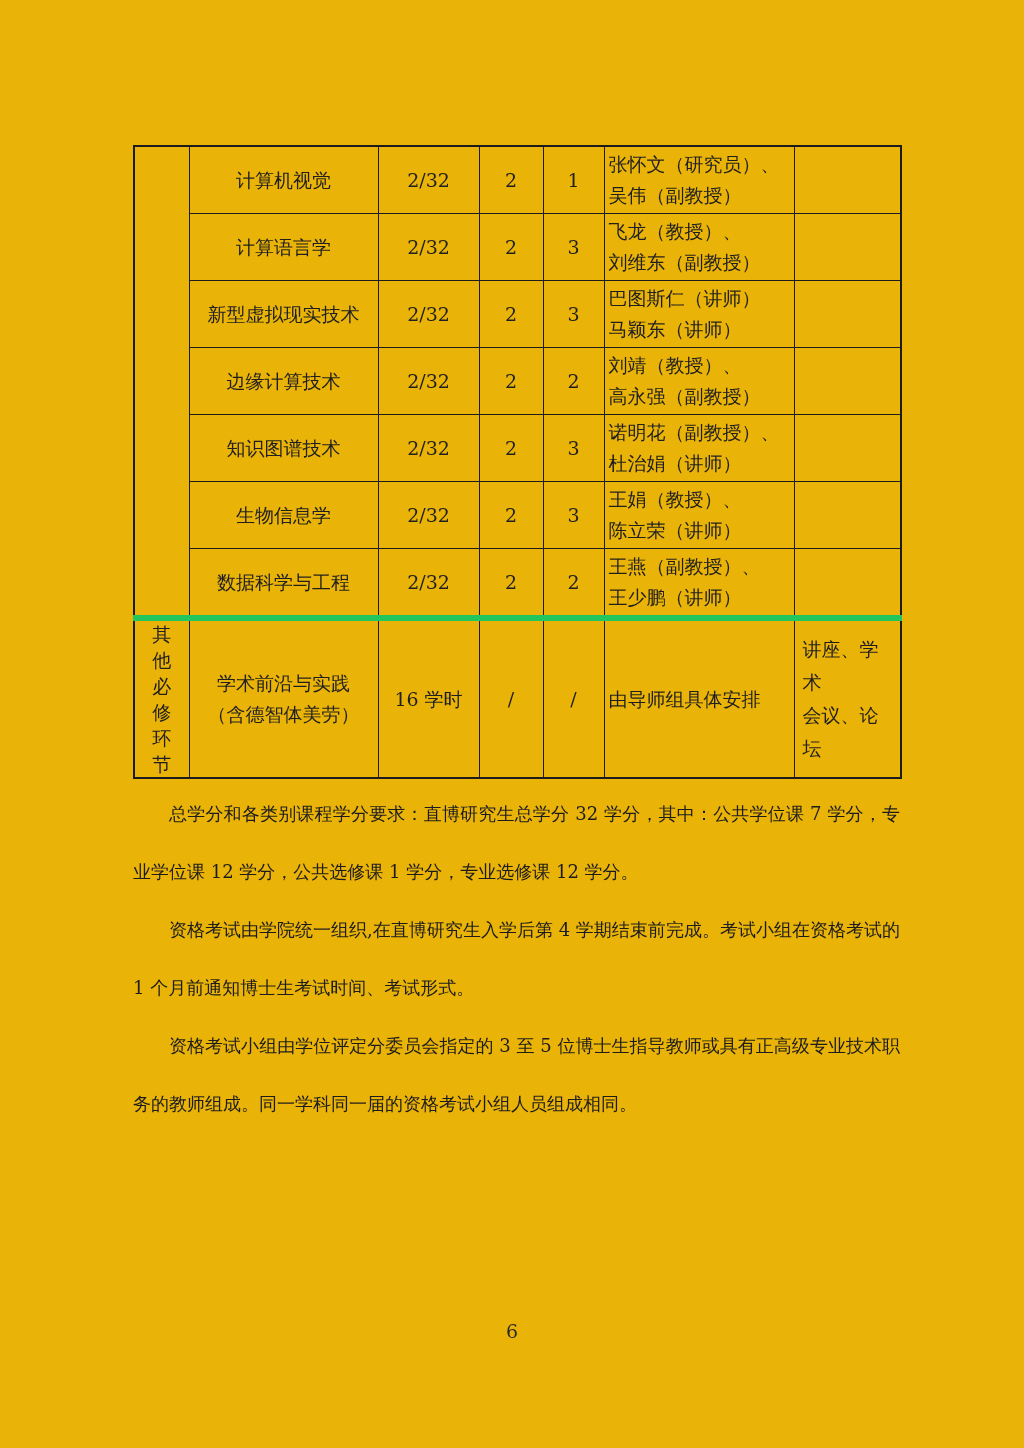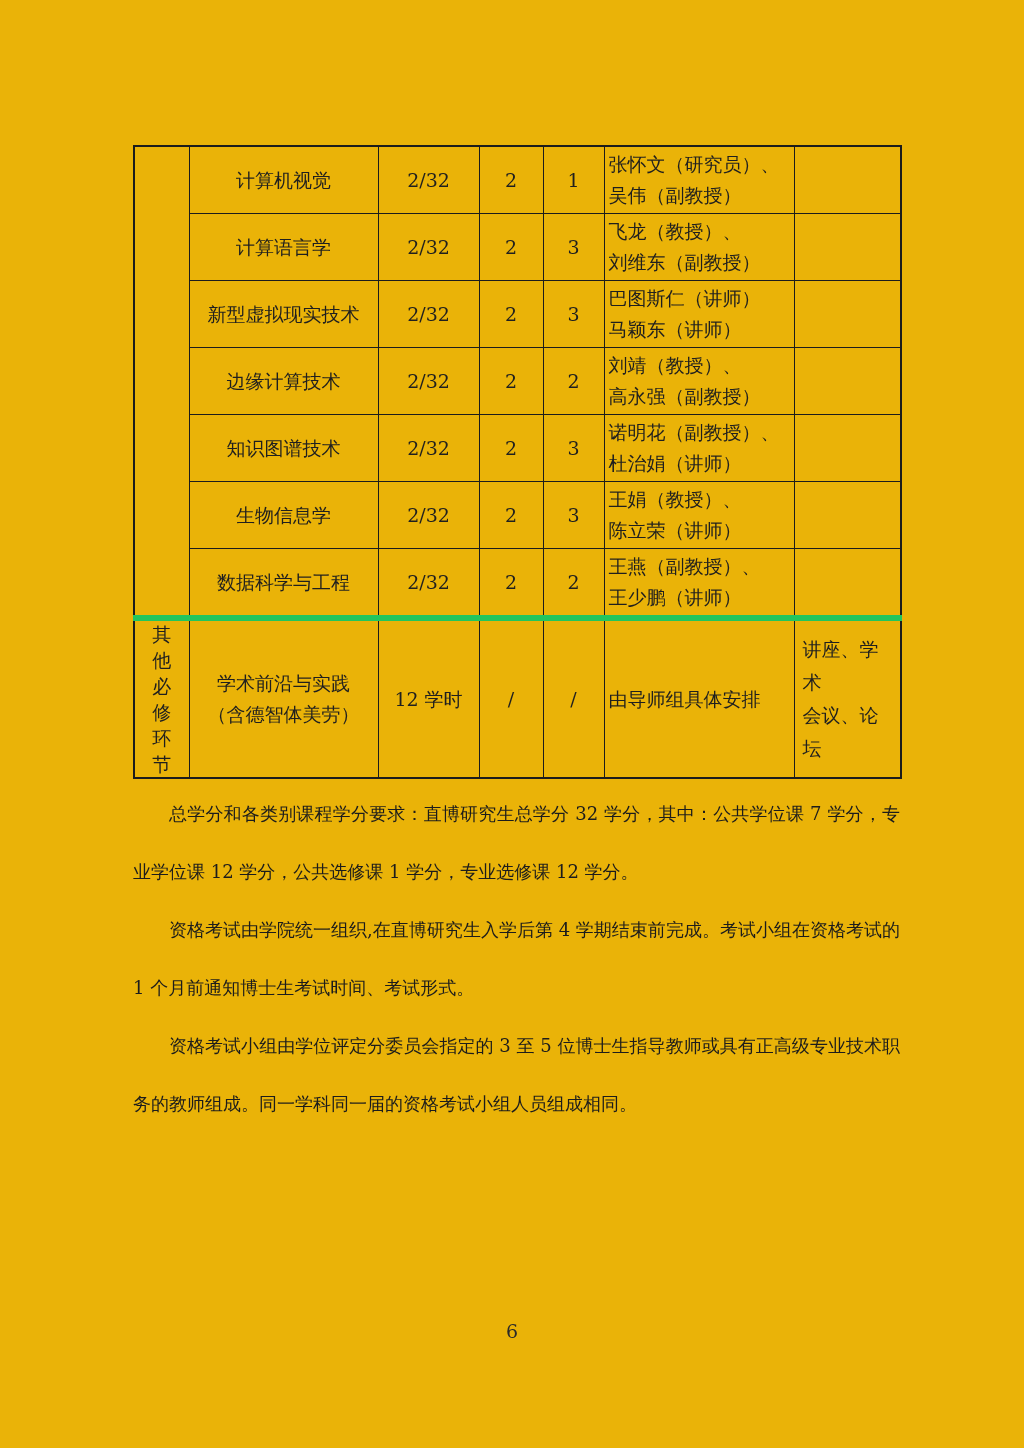--- a/index.html
+++ b/index.html
@@ -152,21 +152,21 @@
           <td class="inst">王燕（副教授）、
 王少鹏（讲师）</td>
           <td class="remark"></td>
         </tr>
         <tr class="other-row">
           <td class="cat-label">其他
 必修
 环节</td>
           <td class="course">学术前沿与实践
 （含德智体美劳）</td>
-          <td class="num">12 学时</td>
+          <td class="num">16 学时</td>
           <td class="num">/</td>
           <td class="num">/</td>
           <td class="inst">由导师组具体安排</td>
           <td class="remark">讲座、学术
 会议、论坛</td>
         </tr>
       </tbody>
     </table>
 
     <div class="text-block">

